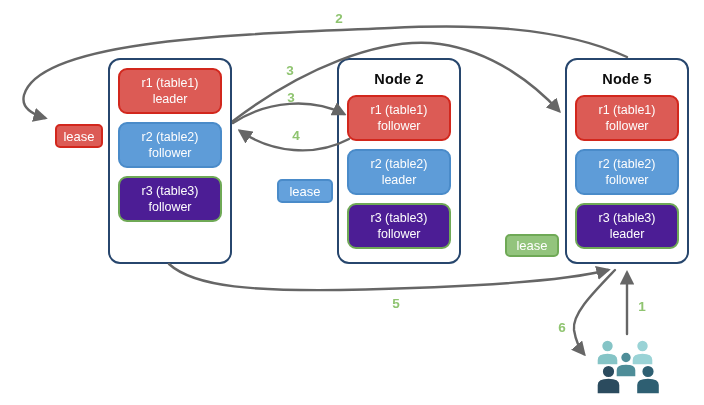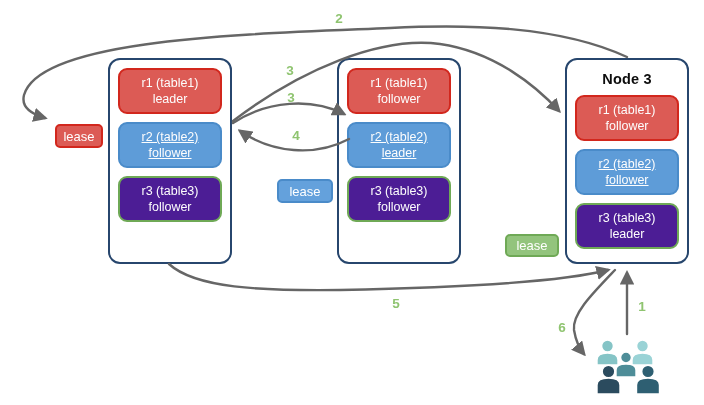--- a/index.html
+++ b/index.html
@@ -10,21 +10,21 @@
   .arrows{position:absolute;left:0;top:0;width:704px;height:405px;z-index:3;pointer-events:none;}
 
   
   .node{position:absolute;top:58px;width:124px;height:206px;background:#ffffff;
         border:2px solid #27466d;border-radius:12px;box-sizing:border-box;z-index:2;}
   .node-title{margin-top:11px;text-align:center;font-size:14.5px;font-weight:bold;color:#0d0d0d;letter-spacing:.2px;}
   .replica{width:104px;height:46px;margin:8px auto 0 auto;border-radius:9px;border:2px solid;
            box-sizing:border-box;display:flex;flex-direction:column;align-items:center;justify-content:center;
            color:#fdfdfd;font-size:12.5px;line-height:1.28;text-align:center;}
   .replica.red{background:#dc5b55;border-color:#d2271d;}
-  .replica.blue{background:#5e9cd8;border-color:#4a8bc9;text-decoration:underline;}
+  .replica.blue{background:#5e9cd8;border-color:#4a8bc9;}
   .replica.green{background:#4c1d95;border-color:#6fa956;}
 
   
   .lease{position:absolute;border-radius:5px;border:2px solid;box-sizing:border-box;
          display:flex;align-items:center;justify-content:center;color:#ffffff;font-size:13px;z-index:4;margin-top:14px;}
   .lease.red{left:55px;top:110px;width:48px;height:24px;background:#dc5b55;border-color:#d2271d;}
   .lease.blue{left:277px;top:165px;width:56px;height:24px;background:#64a1dc;border-color:#4a8bc9;}
   .lease.green{left:505px;top:220px;width:54px;height:23px;background:#93c47d;border-color:#6fa956;}
 
   
@@ -64,36 +64,37 @@
       <span>r2 (table2)</span>
       <span>follower</span>
     </div>
     <div class="replica green">
       <span>r3 (table3)</span>
       <span>follower</span>
     </div>
   </div>
 
   <div class="node" style="left:337px">
+    <div class="node-title">Node 2</div>
     <div class="replica red">
       <span>r1 (table1)</span>
       <span>follower</span>
     </div>
     <div class="replica blue">
       <span>r2 (table2)</span>
       <span>leader</span>
     </div>
     <div class="replica green">
       <span>r3 (table3)</span>
       <span>follower</span>
     </div>
   </div>
 
   <div class="node" style="left:565px">
-    <div class="node-title">Node 3</div>
+    <div class="node-title">Node 5</div>
     <div class="replica red">
       <span>r1 (table1)</span>
       <span>follower</span>
     </div>
     <div class="replica blue">
       <span>r2 (table2)</span>
       <span>follower</span>
     </div>
     <div class="replica green">
       <span>r3 (table3)</span>

